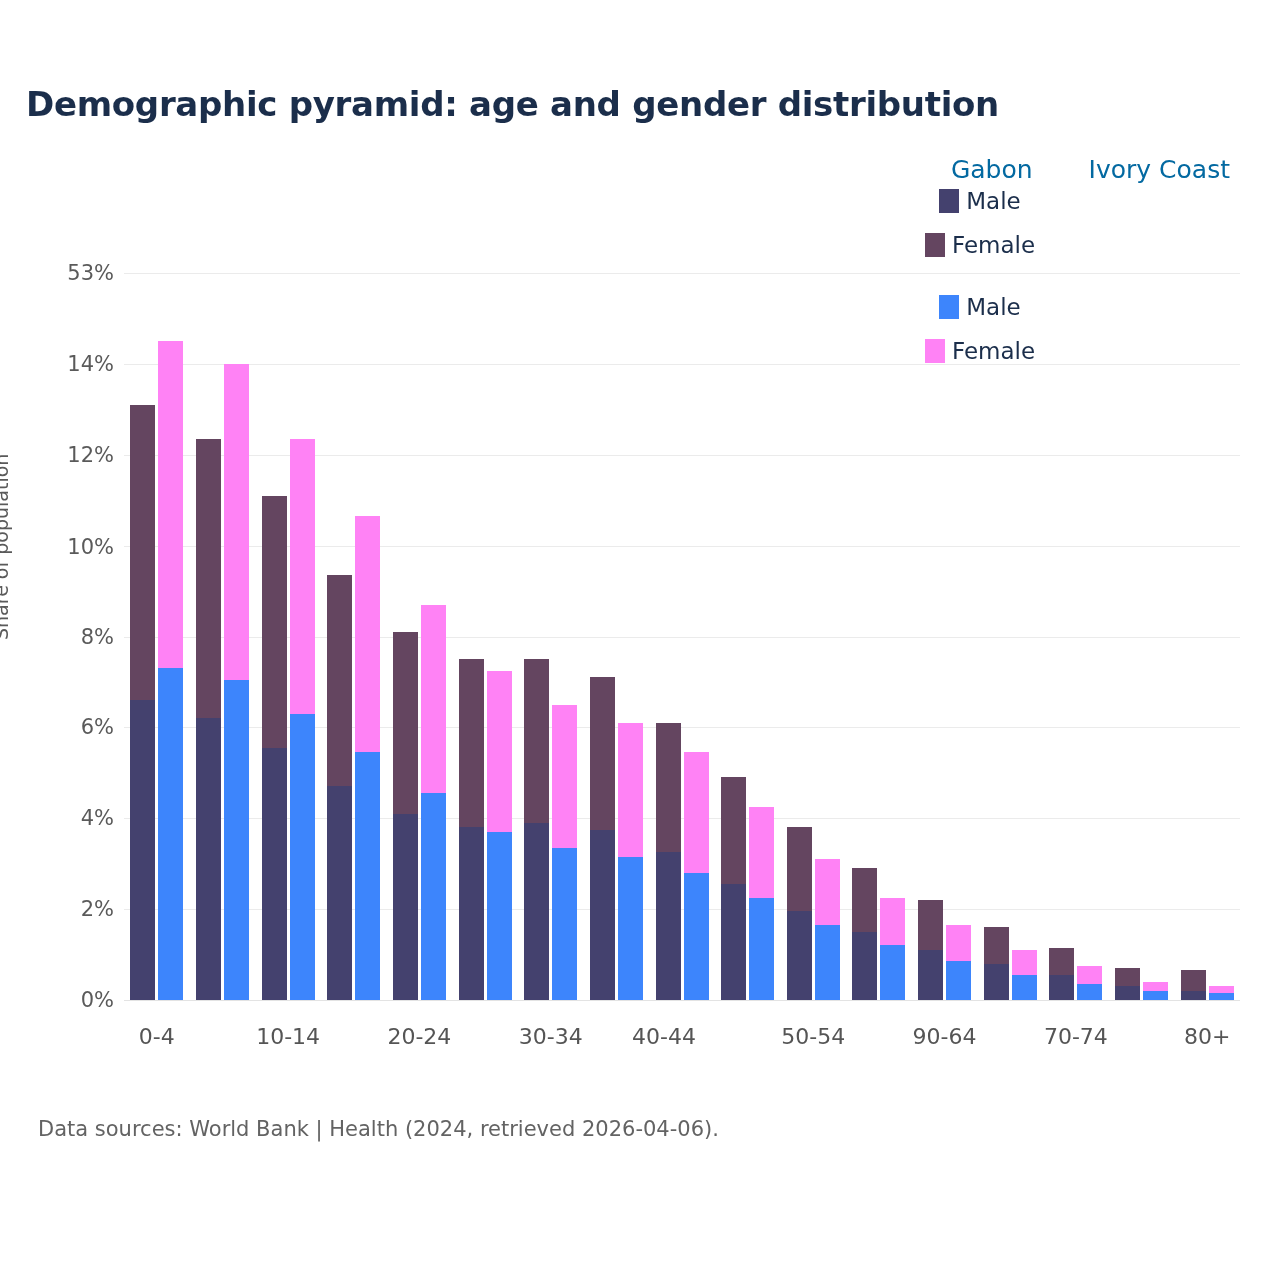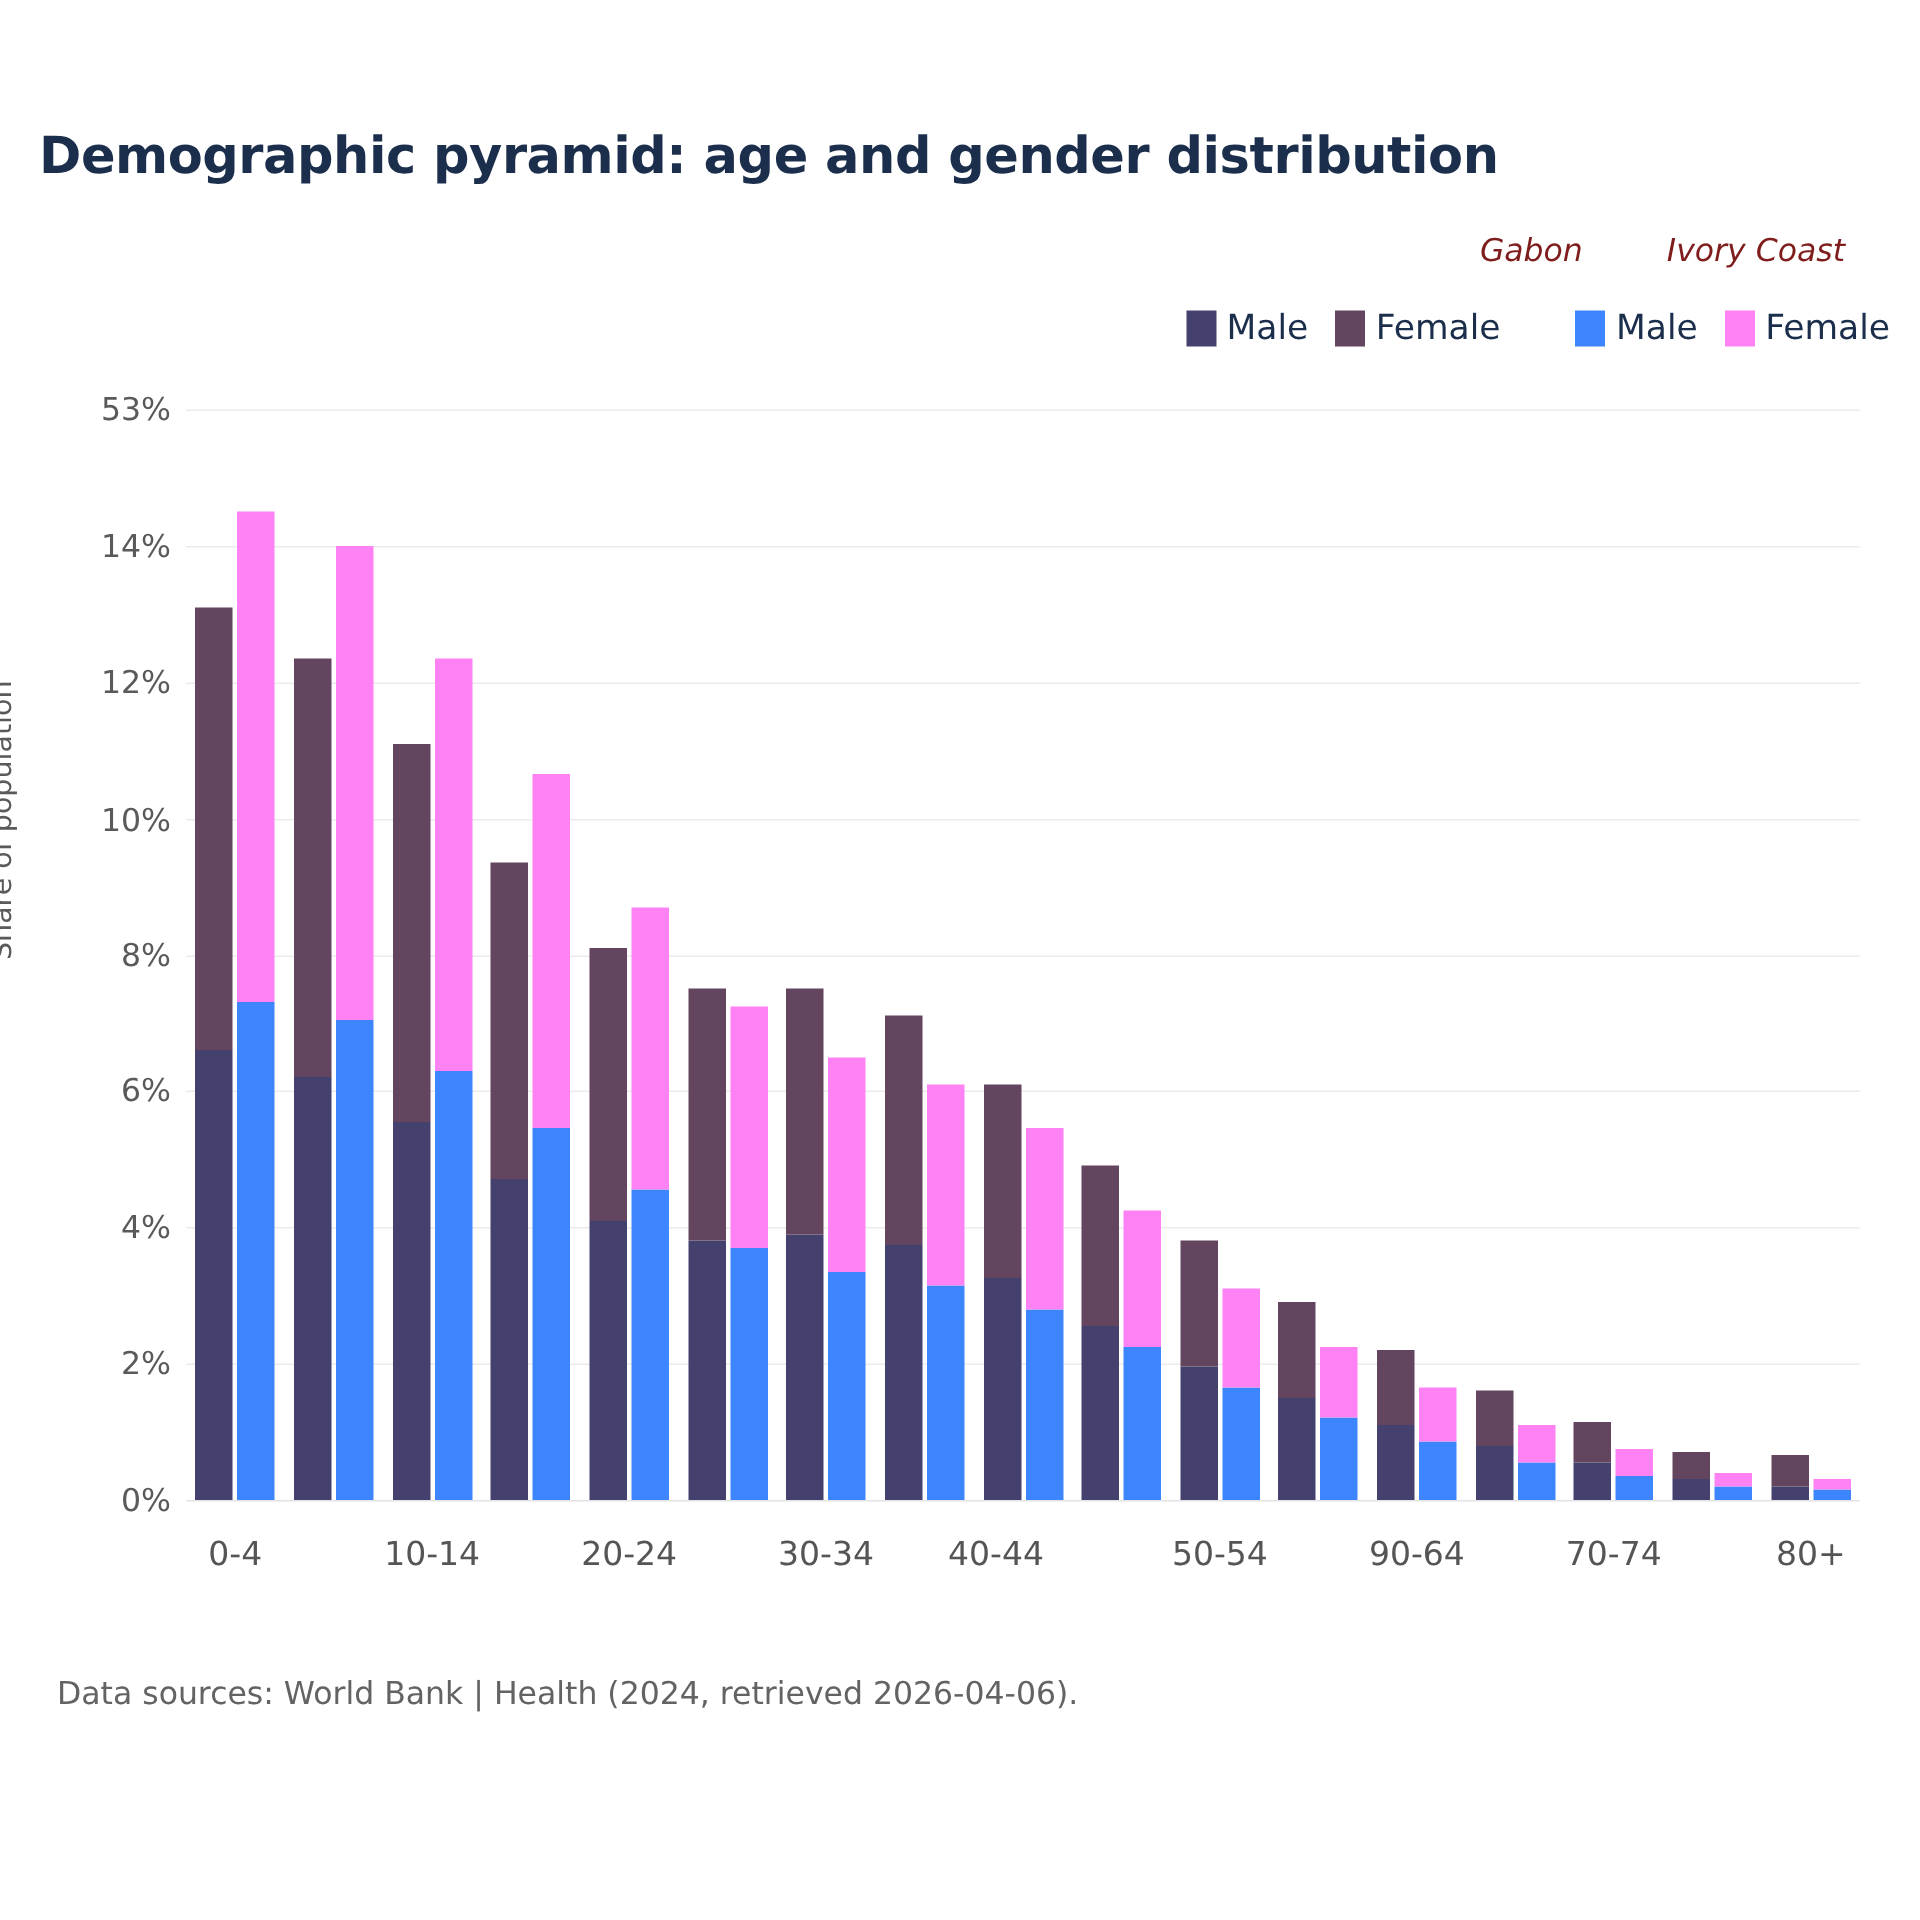--- a/index.html
+++ b/index.html
@@ -35,31 +35,31 @@
     color: #1b2e4b;
   }
   .legend-groups {
     display: flex;
     justify-content: flex-end;
     align-items: baseline;
     gap: 56px;
     padding-right: 30px;
   }
   .legend-group-title {
-    font-size: 21px;
-    color: #7f1d1d;
-    white-space: nowrap;
-    font-style: italic;
+    font-size: 25px;
+    color: #0369a1;
+    white-space: nowrap;
   }
   .legend-keys {
     display: flex;
-    justify-content: flex-end;
+    justify-content: flex-start;
     align-items: center;
     gap: 18px;
-    margin-top: 27px;
+    margin-top: 4px;
+    flex-direction: column;
   }
   .legend-key {
     display: flex;
     align-items: center;
     gap: 7px;
   }
   .legend-swatch {
     width: 20px; height: 24px;
     display: inline-block;
     flex: 0 0 auto;

